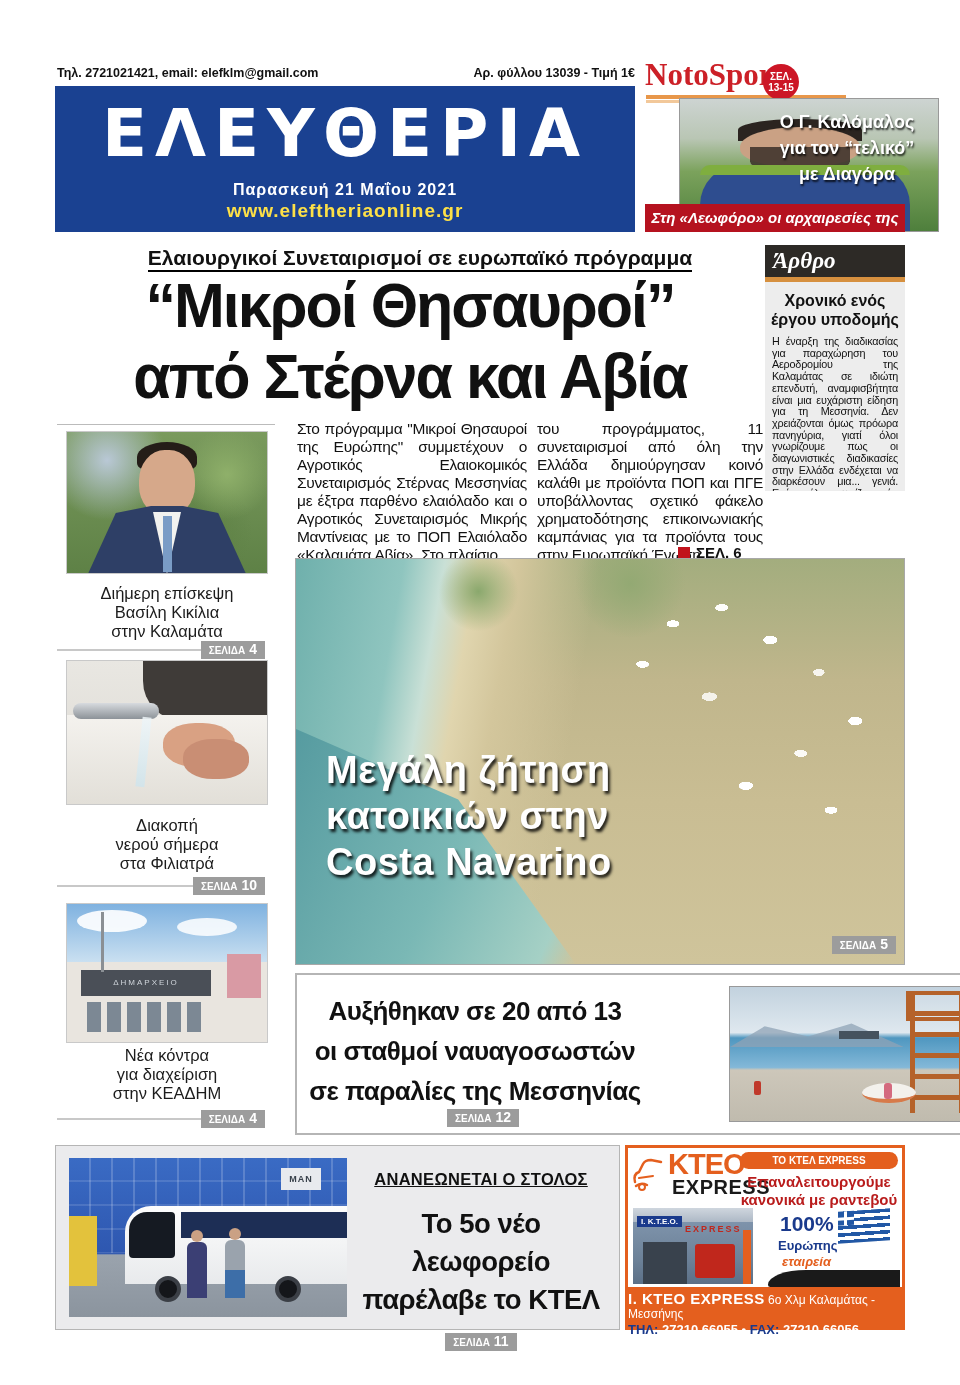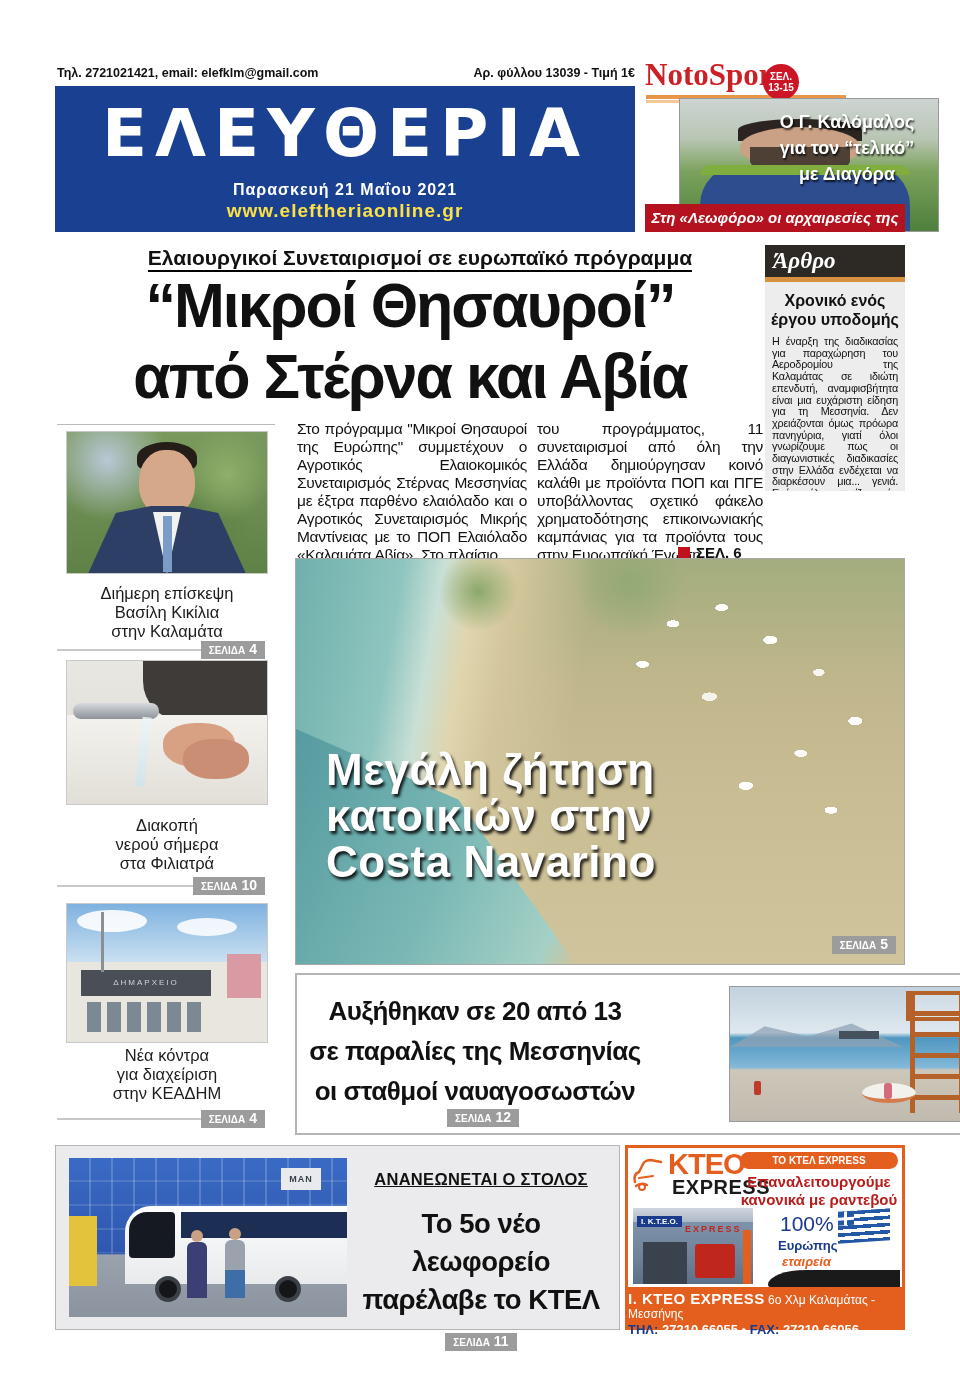--- a/index.html
+++ b/index.html
@@ -110,21 +110,21 @@
        radial-gradient(ellipse 9px 5px at 88% 62%,#fff 70%,transparent 71%),
        radial-gradient(ellipse 11px 6px at 68% 34%,#f4f2ea 70%,transparent 71%),
        radial-gradient(ellipse 9px 5px at 57% 26%,#fff 70%,transparent 71%),
        radial-gradient(circle 40px at 30% 8%,#8aa86d 0,transparent 40px),
        radial-gradient(circle 55px at 55% 6%,#93a973 0,transparent 55px),
        linear-gradient(100deg,#6fb0ac 0%,#8fc5bf 16%,#c9e0d6 22%,#e0d5ae 27%,#d3c69c 33%,transparent 45%),
        linear-gradient(180deg,#a3ad7e 0%,#c0b68c 30%,#c9bd93 60%,#cfc49b 100%);}
   .mp-sea{position:absolute;left:0;bottom:0;width:46%;height:58%;
           background:linear-gradient(115deg,#569ba0 0%,#7ab8b5 55%,#a5d0c5 90%,transparent 100%);
           clip-path:polygon(0 0,58% 30%,100% 100%,0 100%);}
-  .mp-head{color:#fff;font-weight:bold;font-size:44px;line-height:46px;position:absolute;left:30px;top:188px;
+  .mp-head{color:#fff;font-weight:bold;font-size:38px;line-height:46px;position:absolute;left:30px;top:188px;
            text-shadow:2px 3px 3px rgba(0,0,0,.85);letter-spacing:0.5px;}
   .mp-badge{position:absolute;right:8px;bottom:10px;}
 
   
   .lgbox{left:295px;top:973px;width:696px;height:162px;border:2px solid #b5b5b5;box-sizing:border-box;background:#fff;}
   .lg-head{position:absolute;left:8px;top:16px;width:340px;text-align:center;font-weight:bold;
            font-size:26px;line-height:40px;letter-spacing:-0.5px;}
   .lg-badge{position:absolute;left:150px;bottom:6px;}
   .lg-photo{position:absolute;right:10px;top:11px;width:250px;height:136px;border:1px solid #999;box-sizing:border-box;overflow:hidden;
             background:linear-gradient(180deg,#c2d2de 0%,#dfe8ef 34%,#4f97c0 38%,#83b8d8 60%,#cdc7ba 62%,#c0bbae 100%);}
@@ -173,21 +173,21 @@
   .kt-topbar{position:absolute;left:112px;top:4px;width:158px;height:17px;background:#e45f1e;border-radius:9px;
              color:#fff;font-size:10px;font-weight:bold;text-align:center;line-height:17px;}
   .kt-msg{position:absolute;left:110px;top:25px;width:162px;text-align:center;font-weight:bold;font-size:15px;line-height:18px;color:#b91c1c;}
   .kt-photo{position:absolute;left:5px;top:60px;width:120px;height:76px;overflow:hidden;
             background:linear-gradient(180deg,#cfd6de 0%,#aeb9c6 18%,#7e93ab 19%,#6b8097 70%,#5c7087 100%);}
   .kt-sign1{position:absolute;left:4px;top:8px;background:#1a3a8c;color:#fff;font-size:8px;font-weight:bold;padding:1px 4px;}
   .kt-sign2{position:absolute;left:52px;top:16px;color:#c0271c;font-size:9px;font-weight:bold;letter-spacing:2px;}
   .kt-bay{position:absolute;left:10px;top:34px;width:44px;height:42px;background:#39424d;}
   .kt-truck{position:absolute;left:62px;top:36px;width:40px;height:34px;background:#c0271c;border-radius:3px;}
   .kt-pillar{position:absolute;right:2px;top:22px;width:8px;height:54px;background:#e45f1e;}
-  .kt-pct{position:absolute;left:152px;top:64px;font-size:21px;font-weight:400;color:#1a3a8c;}
+  .kt-pct{position:absolute;left:152px;top:64px;font-size:21px;font-weight:700;color:#1a3a8c;}
   .kt-flag{position:absolute;left:210px;top:62px;width:52px;height:32px;transform:skewY(-4deg);
            background:repeating-linear-gradient(180deg,#2258a5 0 3.6px,#fff 3.6px 7.2px);}
   .kt-canton{position:absolute;left:0;top:0;width:16px;height:14.4px;background:#2258a5;}
   .kt-canton:before{content:"";position:absolute;left:6px;top:0;width:3px;height:100%;background:#fff;}
   .kt-canton:after{content:"";position:absolute;left:0;top:5.5px;width:100%;height:3px;background:#fff;}
   .kt-greek1{position:absolute;left:150px;top:90px;font-size:13px;font-weight:bold;color:#1a3a8c;}
   .kt-greek2{position:absolute;left:154px;top:106px;font-size:13px;font-weight:bold;font-style:italic;color:#e45f1e;}
   .kt-swoosh{position:absolute;left:140px;top:122px;width:132px;height:17px;background:#1a1a1a;
              border-radius:100% 0 0 8px / 300% 0 0 8px;}
   .kt-botbar{position:absolute;left:0;bottom:0;width:100%;height:40px;background:#e45f1e;color:#fff;}
@@ -324,22 +324,22 @@
     </div>
     <div class="mp-badge pbadge">
       <span>ΣΕΛΙΔΑ</span>
         <span class="n">5</span>
     </div>
   </div>
 
   <div class="abs lgbox">
     <div class="lg-head">
       <div>Αυξήθηκαν σε 20 από 13</div>
+      <div>οι σταθμοί ναυαγοσωστών</div>
       <div>σε παραλίες της Μεσσηνίας</div>
-      <div>οι σταθμοί ναυαγοσωστών</div>
     </div>
     <div class="lg-badge pbadge">
       <span>ΣΕΛΙΔΑ</span>
         <span class="n">12</span>
     </div>
     <div class="lg-photo">
       <div class="lg-mtn"></div>
         <div class="lg-ship"></div>
         <div class="lg-cab"></div>
         <div class="lg-tower"></div>

